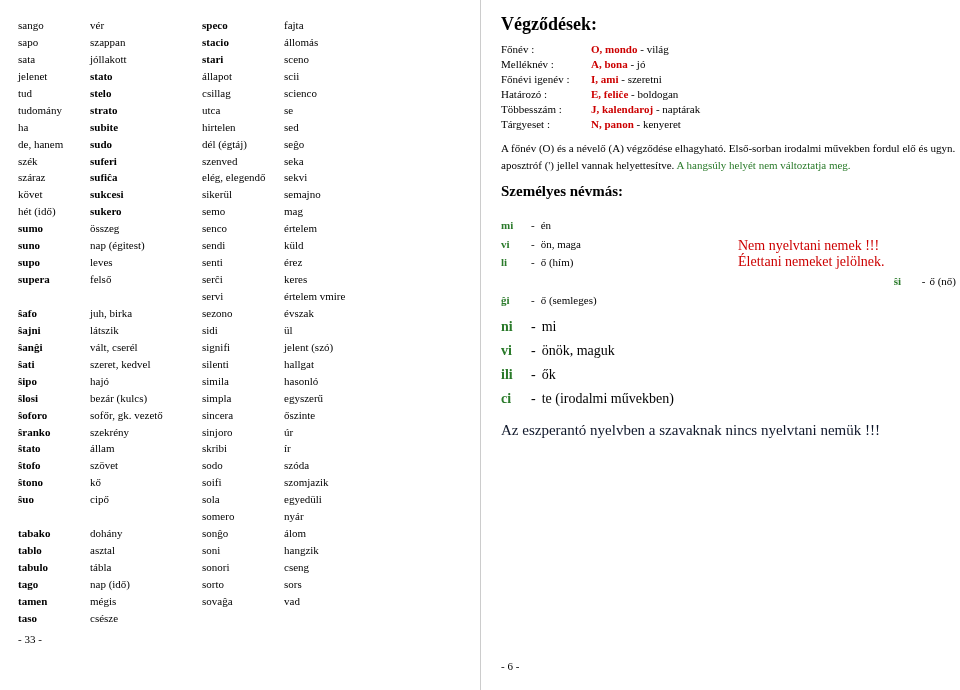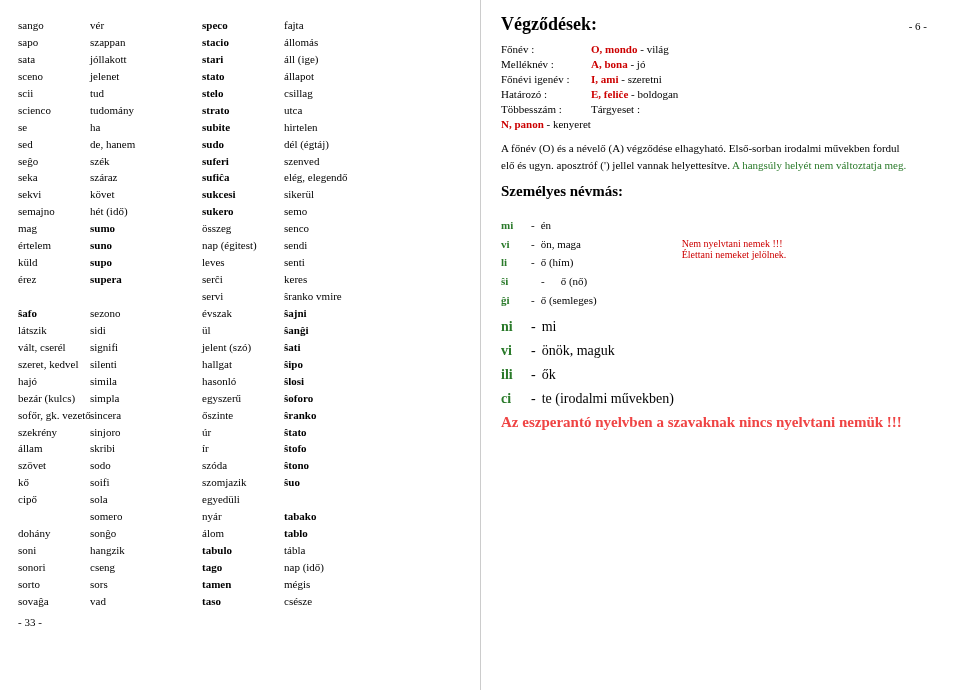--- a/index.html
+++ b/index.html
@@ -21,23 +21,23 @@
       width: 480px;
       height: 556px;
       padding: 18px 20px 18px 18px;
       display: flex;
       flex-direction: column;
       justify-content: space-between;
     }
     .right-page {
       width: 480px;
       height: 690px;
-      padding: 14px 33px 18px 20px;
+      padding: 14px 4px 18px 20px;
       display: flex;
-      flex-direction: row;
+      flex-direction: column;
       justify-content: space-between;
       border-left: 1px solid #ccc;
     }
     .word-table {
       display: grid;
       grid-template-columns: 70px 110px 80px 1fr;
       row-gap: 1px;
       column-gap: 2px;
       flex: 1;
     }
@@ -97,45 +97,44 @@
       position: absolute;
       right: 0;
       top: 0;
       font-size: 11px;
       color: #c00;
       text-align: left;
       width: 210px;
     }
     .final-text {
       font-size: 15px;
-      font-weight: bold;
-      color: #ef4444;
+      font-weight: normal;
+      color: #0f172a;
       line-height: 1.5;
-      margin-top: 0;
+      margin-top: 8px;
     }
   </style>
 </head>
 <body>
 
 <div class="page-container">
 
   <div class="left-page">
     <div class="word-table" id="word-table-container">
     <div class="cell col1">sango</div>
         <div class="cell col2">vér</div>
         <div class="cell col3">speco</div>
         <div class="cell col4">fajta</div>
         <div class="cell col1">sapo</div>
         <div class="cell col2">szappan</div>
         <div class="cell col3">stacio</div>
         <div class="cell col4">állomás</div>
         <div class="cell col1">sata</div>
         <div class="cell col2">jóllakott</div>
         <div class="cell col3">stari</div>
-        <div class="cell col4">áll (ige)</div>
         <div class="cell col1">sceno</div>
         <div class="cell col2">jelenet</div>
         <div class="cell col3">stato</div>
         <div class="cell col4">állapot</div>
         <div class="cell col1">scii</div>
         <div class="cell col2">tud</div>
         <div class="cell col3">stelo</div>
         <div class="cell col4">csillag</div>
         <div class="cell col1">scienco</div>
         <div class="cell col2">tudomány</div>
@@ -172,27 +171,29 @@
         <div class="cell col2">értelem</div>
         <div class="cell col3">suno</div>
         <div class="cell col4">nap (égitest)</div>
         <div class="cell col1">sendi</div>
         <div class="cell col2">küld</div>
         <div class="cell col3">supo</div>
         <div class="cell col4">leves</div>
         <div class="cell col1">senti</div>
         <div class="cell col2">érez</div>
         <div class="cell col3">supera</div>
+        <div class="cell col4">felső</div>
         <div class="cell col1">serĉi</div>
         <div class="cell col2">keres</div>
         <div class="cell col3"></div>
         <div class="cell col4"></div>
         <div class="cell col1">servi</div>
-        <div class="cell col2">ŝranko vmire</div>
+        <div class="cell col2">értelem vmire</div>
         <div class="cell col3">ŝafo</div>
+        <div class="cell col4">juh, birka</div>
         <div class="cell col1">sezono</div>
         <div class="cell col2">évszak</div>
         <div class="cell col3">ŝajni</div>
         <div class="cell col4">látszik</div>
         <div class="cell col1">sidi</div>
         <div class="cell col2">ül</div>
         <div class="cell col3">ŝanĝi</div>
         <div class="cell col4">vált, cserél</div>
         <div class="cell col1">signifi</div>
         <div class="cell col2">jelent (szó)</div>
@@ -234,20 +235,21 @@
         <div class="cell col2">egyedüli</div>
         <div class="cell col3"></div>
         <div class="cell col4"></div>
         <div class="cell col1">somero</div>
         <div class="cell col2">nyár</div>
         <div class="cell col3">tabako</div>
         <div class="cell col4">dohány</div>
         <div class="cell col1">sonĝo</div>
         <div class="cell col2">álom</div>
         <div class="cell col3">tablo</div>
+        <div class="cell col4">asztal</div>
         <div class="cell col1">soni</div>
         <div class="cell col2">hangzik</div>
         <div class="cell col3">tabulo</div>
         <div class="cell col4">tábla</div>
         <div class="cell col1">sonori</div>
         <div class="cell col2">cseng</div>
         <div class="cell col3">tago</div>
         <div class="cell col4">nap (idő)</div>
         <div class="cell col1">sorto</div>
         <div class="cell col2">sors</div>
@@ -267,20 +269,21 @@
       <div class="grammar-table" id="grammar-table-container">
           <div class="label">Főnév :</div>
           <div class="value"><span class="colored-word">O, mondo</span> - világ</div>
           <div class="label">Melléknév :</div>
           <div class="value"><span class="colored-word">A, bona</span> - jó</div>
           <div class="label">Főnévi igenév :</div>
           <div class="value"><span class="colored-word">I, ami</span> - szeretni</div>
           <div class="label">Határozó :</div>
           <div class="value"><span class="colored-word">E, feliĉe</span> - boldogan</div>
           <div class="label">Többesszám :</div>
+          <div class="value"><span class="colored-word">J, kalendaroj</span> - naptárak</div>
           <div class="label">Tárgyeset :</div>
           <div class="value"><span class="colored-word">N, panon</span> - kenyeret</div>
         </div>
       <div class="prose" id="prose1-container">A főnév (O) és a névelő (A) végződése elhagyható. Első-sorban irodalmi művekben fordul elő és ugyn. aposztróf (') jellel vannak helyettesítve. <span class="highlight-green">A hangsúly helyét nem változtatja meg.</span></div>
       <div class="section-title2">Személyes névmás:</div>
       <div style="position:relative;">
         <div id="pronouns-block1-container" style="font-size:11px; line-height:1.7; margin-bottom:6px;">
             <div style="display: flex; gap: 6px;">
               <span class="pro" style="color: rgb(42, 122, 42); font-weight: bold; min-width: 24px;">mi</span>
               <span>-</span>
@@ -289,32 +292,32 @@
             <div style="display: flex; gap: 6px;">
               <span class="pro" style="color: rgb(42, 122, 42); font-weight: bold; min-width: 24px;">vi</span>
               <span>-</span>
               <span>ön, maga</span>
             </div>
             <div style="display: flex; gap: 6px;">
               <span class="pro" style="color: rgb(42, 122, 42); font-weight: bold; min-width: 24px;">li</span>
               <span>-</span>
               <span>ő (hím)</span>
             </div>
-            <div style="display: flex; gap: 16px;">
+            <div style="display: flex; gap: 4px; justify-content: flex-end;">
               <span class="pro" style="color: rgb(42, 122, 42); font-weight: bold; min-width: 24px;">ŝi</span>
               <span>-</span>
               <span>ő (nő)</span>
             </div>
             <div style="display: flex; gap: 6px;">
               <span class="pro" style="color: rgb(42, 122, 42); font-weight: bold; min-width: 24px;">ĝi</span>
               <span>-</span>
               <span>ő (semleges)</span>
             </div>
           </div>
-        <div class="note-block" id="note-block-container" style="position: absolute; right: 17px; top: 22px; color: rgb(204, 0, 0); font-size: 10px;">
+        <div class="note-block" id="note-block-container" style="position: absolute; right: 8px; top: 22px; color: rgb(204, 0, 0); font-size: 14px;">
             <div>Nem nyelvtani nemek !!!</div>
             <div>Élettani nemeket jelölnek.</div>
           </div>
         <div id="pronouns-block2-container" style="font-size:14px; line-height:1.7; margin-top:4px;">
             <div style="display: flex; gap: 6px;">
               <span class="pro" style="color: rgb(42, 122, 42); font-weight: bold; min-width: 24px;">ni</span>
               <span>-</span>
               <span>mi</span>
             </div>
             <div style="display: flex; gap: 6px;">

